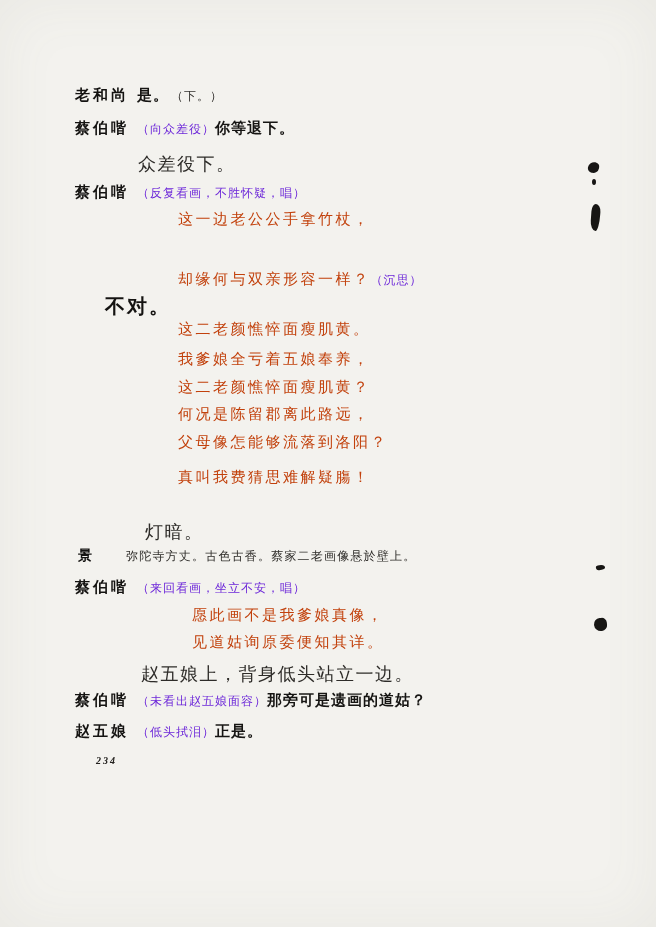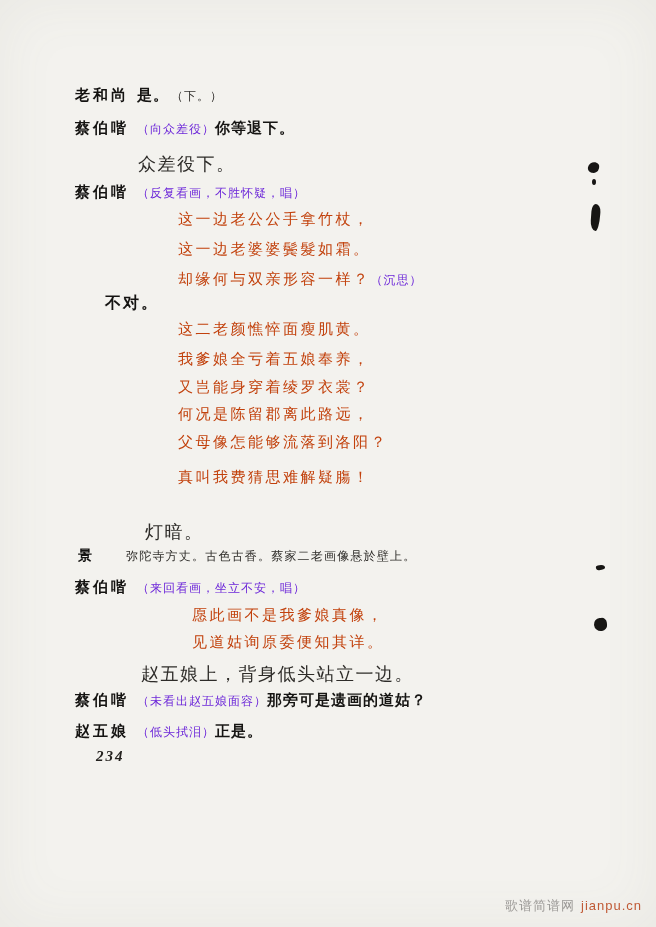--- a/index.html
+++ b/index.html
@@ -10,24 +10,24 @@
     font-family:"Liberation Serif","DejaVu Serif",serif;
     color:#201f1d;overflow:hidden;
   }
   .row{position:absolute;white-space:nowrap;display:flex;align-items:baseline;}
   .speaker{font-weight:bold;font-size:15px;letter-spacing:3px;width:62px;flex:0 0 62px;color:#141311;}
   .note{font-size:12px;letter-spacing:1px;color:#6d28d9;}
   .dialogue{font-weight:bold;font-size:15px;letter-spacing:1px;color:#161513;}
   .tailnote{font-size:12px;letter-spacing:1px;color:#33312e;margin-left:2px;}
   .stage{font-size:18px;letter-spacing:1.5px;color:#2e2c29;}
   .verse{font-size:15px;letter-spacing:2.5px;color:#c2410c;}
-  .interject{font-weight:bold;font-size:16px;letter-spacing:2px;color:#141311;}
+  .interject{font-weight:bold;font-size:20px;letter-spacing:2px;color:#141311;}
   .scene-label{font-weight:bold;font-size:14px;color:#141311;flex:0 0 48px;width:48px;}
   .scene-text{font-size:12px;letter-spacing:1.2px;color:#2e2c29;}
-  .pagenum{font-style:italic;font-weight:bold;font-size:15px;letter-spacing:2px;color:#24221f;}
+  .pagenum{font-style:italic;font-weight:bold;font-size:10px;letter-spacing:2px;color:#24221f;margin-top:7px;}
   .ink{position:absolute;background:#171614;}
   .ink.b1{left:588px;top:162px;width:11px;height:11px;border-radius:60% 40% 55% 45%;transform:rotate(12deg);}
   .ink.b2{left:592px;top:179px;width:4px;height:6px;border-radius:50%;}
   .ink.b3{left:591px;top:204px;width:9px;height:27px;border-radius:45% 55% 40% 60% / 28% 28% 62% 38%;transform:rotate(4deg);}
   .ink.b4{left:596px;top:565px;width:9px;height:5px;border-radius:30% 70% 50% 50%;transform:rotate(-12deg);}
   .ink.b5{left:594px;top:618px;width:13px;height:13px;border-radius:55% 45% 50% 60%;transform:rotate(-6deg);}
   .watermark{position:absolute;left:505px;top:897px;font-size:13px;letter-spacing:1px;display:flex;gap:6px;align-items:baseline;font-family:"Liberation Sans","DejaVu Sans",sans-serif;}
   .wm-name{color:#9b9996;}
   .wm-url{color:#c05a36;}
 </style>
@@ -54,43 +54,40 @@
 
   <div class="row" style="left:75px;top:183px;">
     <span class="speaker">蔡伯喈</span>
     <span class="note">（反复看画，不胜怀疑，唱）</span>
   </div>
 
   <div class="row" style="left:178px;top:210px;">
     <span class="verse">这一边老公公手拿竹杖，</span>
   </div>
 
-  <div class="row" style="left:178px;top:240px;">
-    <span class="verse">这一边老婆婆鬓髮如霜。</span>
-  </div>
 
   <div class="row" style="left:178px;top:270px;">
     <span class="verse">却缘何与双亲形容一样？</span>
     <span class="note">（沉思）</span>
   </div>
 
   <div class="row" style="left:105px;top:293px;">
     <span class="interject">不对。</span>
   </div>
 
   <div class="row" style="left:178px;top:320px;">
     <span class="verse">这二老颜憔悴面瘦肌黄。</span>
   </div>
 
   <div class="row" style="left:178px;top:350px;">
     <span class="verse">我爹娘全亏着五娘奉养，</span>
   </div>
 
   <div class="row" style="left:178px;top:378px;">
-    <span class="verse">又岂能身穿着绫罗衣裳？</span>
+    <span class="verse">这二老颜憔悴面瘦肌黄？</span>
   </div>
 
   <div class="row" style="left:178px;top:405px;">
     <span class="verse">何况是陈留郡离此路远，</span>
   </div>
 
   <div class="row" style="left:178px;top:433px;">
     <span class="verse">父母像怎能够流落到洛阳？</span>
   </div>
 
@@ -140,18 +137,14 @@
   <div class="row" style="left:96px;top:748px;">
     <span class="pagenum">234</span>
   </div>
 
   <div class="ink b1"></div>
   <div class="ink b2"></div>
   <div class="ink b3"></div>
   <div class="ink b4"></div>
   <div class="ink b5"></div>
 
-  <div class="watermark">
-    <span class="wm-name">歌谱简谱网</span>
-    <span class="wm-url">jianpu.cn</span>
-  </div>
 
 </div>
 
 </body></html>

